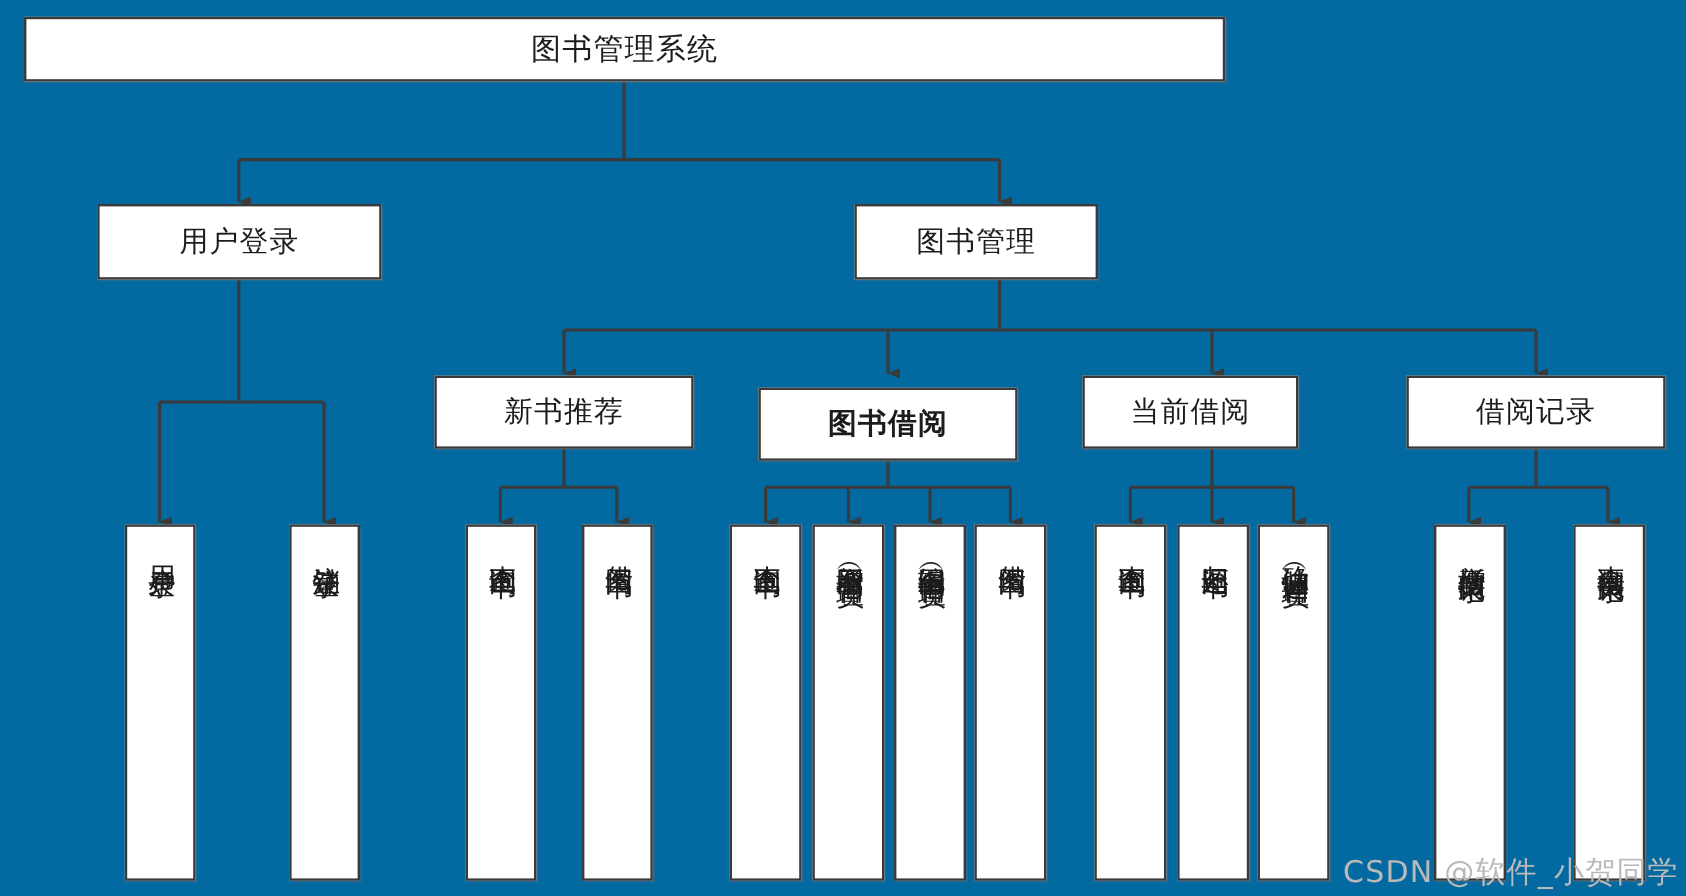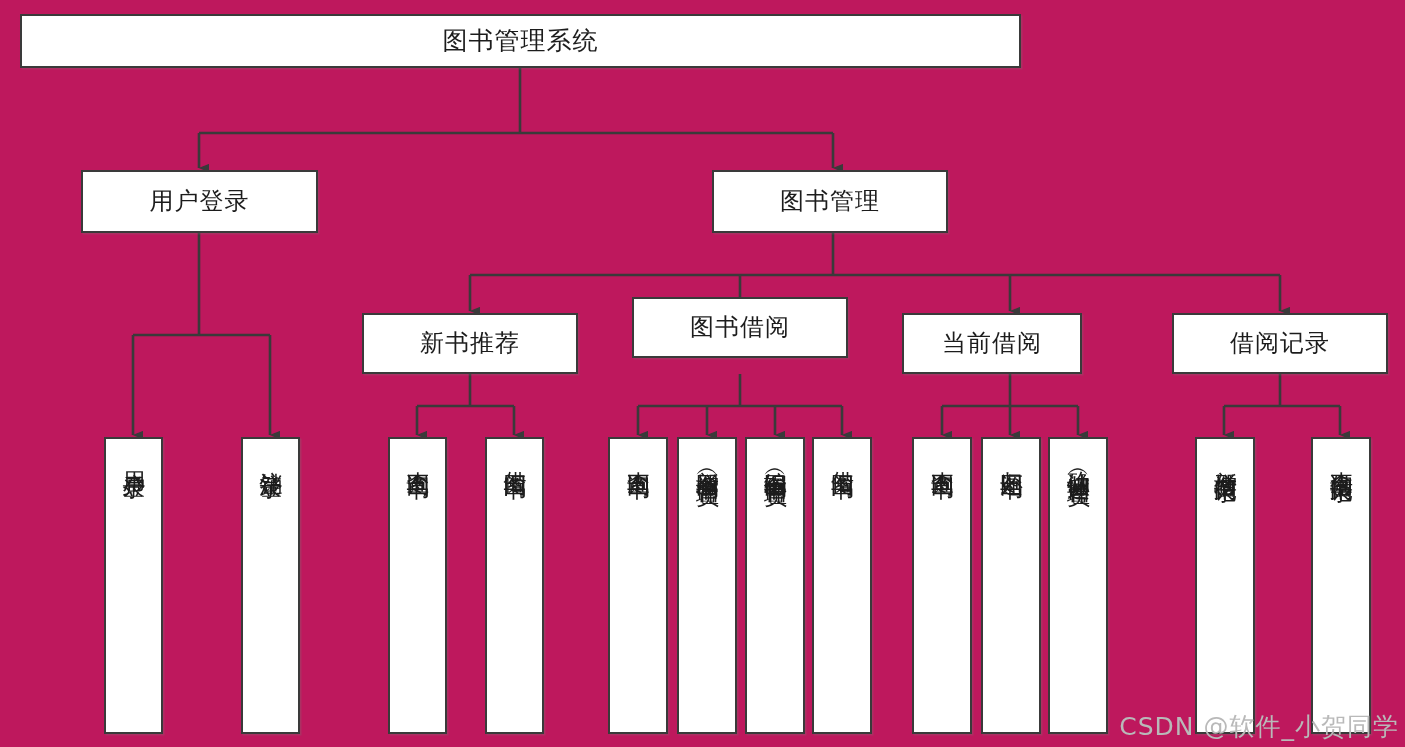--- a/index.html
+++ b/index.html
@@ -5,21 +5,21 @@
 <style>
   html,body{margin:0;padding:0;background:#ffffff;}
   body{
     font-family:"DejaVu Sans","Liberation Sans",sans-serif;
     -webkit-font-smoothing:antialiased;
   }
   #canvas{
     position:relative;
     width:1405px;
     height:747px;
-    background:#be185d;
+    background:#0369a1;
     overflow:hidden;
   }
   svg#edges{
     position:absolute;
     left:0; top:0;
     width:1405px; height:747px;
     pointer-events:none;
   }
   .node{
     position:absolute;
@@ -122,28 +122,28 @@
     </g>
   </svg>
 
   <div class="node horiz root" style="left:20px; top:14px; width:1001px; height:54px;">
     <span>图书管理系统</span>
   </div>
 
   <div class="node horiz" style="left:81px; top:170px; width:237px; height:63px;">
     <span>用户登录</span>
   </div>
-  <div class="node horiz" style="left:712px; top:170px; width:236px; height:63px;">
+  <div class="node horiz" style="left:712px; top:170px; width:203px; height:63px;">
     <span>图书管理</span>
   </div>
 
   <div class="node horiz" style="left:362px; top:313px; width:216px; height:61px;">
     <span>新书推荐</span>
   </div>
-  <div class="node horiz" style="left:632px; top:297px; width:216px; height:61px;">
+  <div class="node horiz" style="left:632px; top:323px; width:216px; height:61px;font-weight:bold;">
     <span>图书借阅</span>
   </div>
   <div class="node horiz" style="left:902px; top:313px; width:180px; height:61px;">
     <span>当前借阅</span>
   </div>
   <div class="node horiz" style="left:1172px; top:313px; width:216px; height:61px;">
     <span>借阅记录</span>
   </div>
 
   <div class="node leaf" style="left:104px; top:437px; width:59px; height:297px;">

